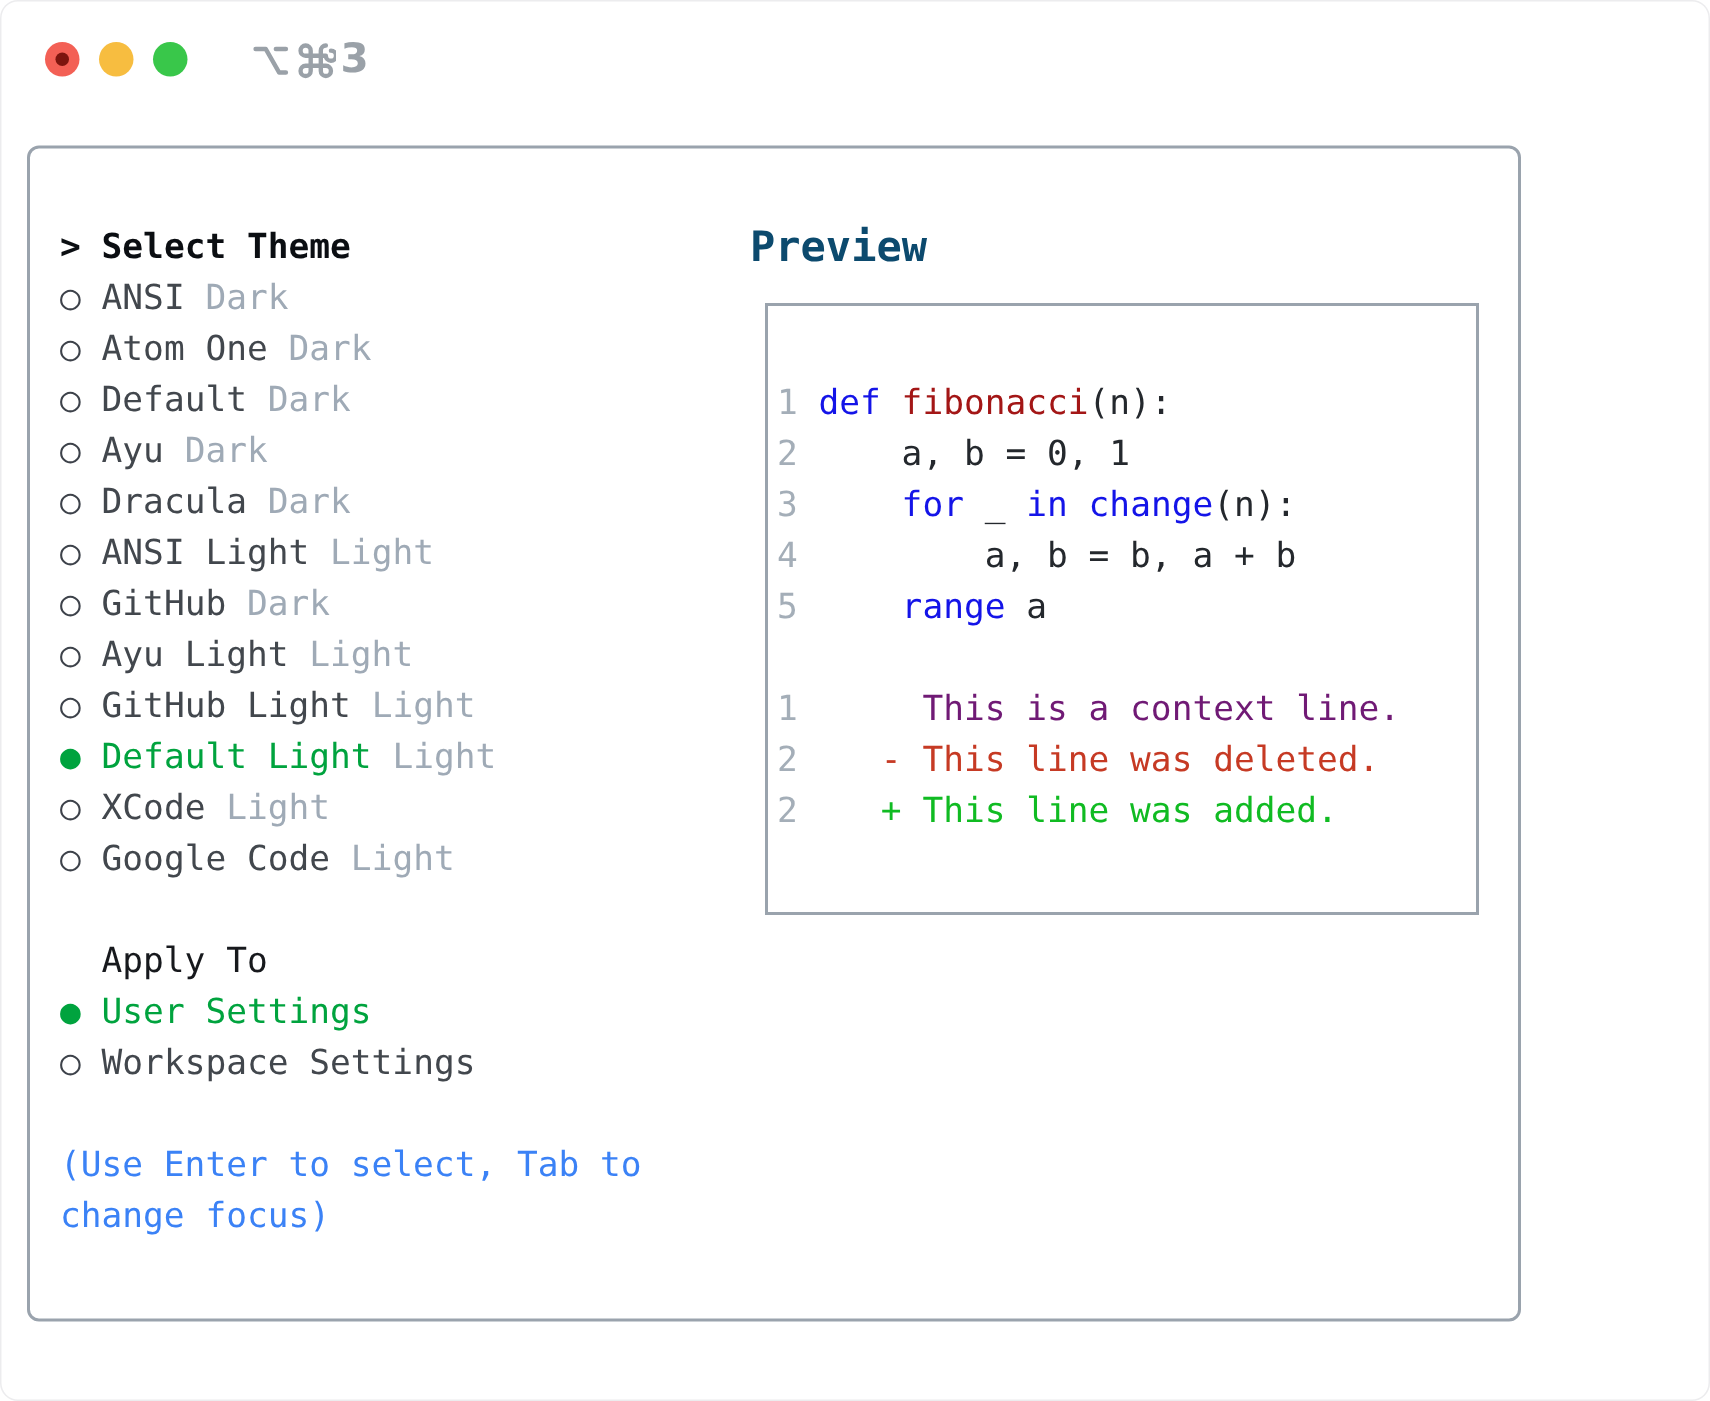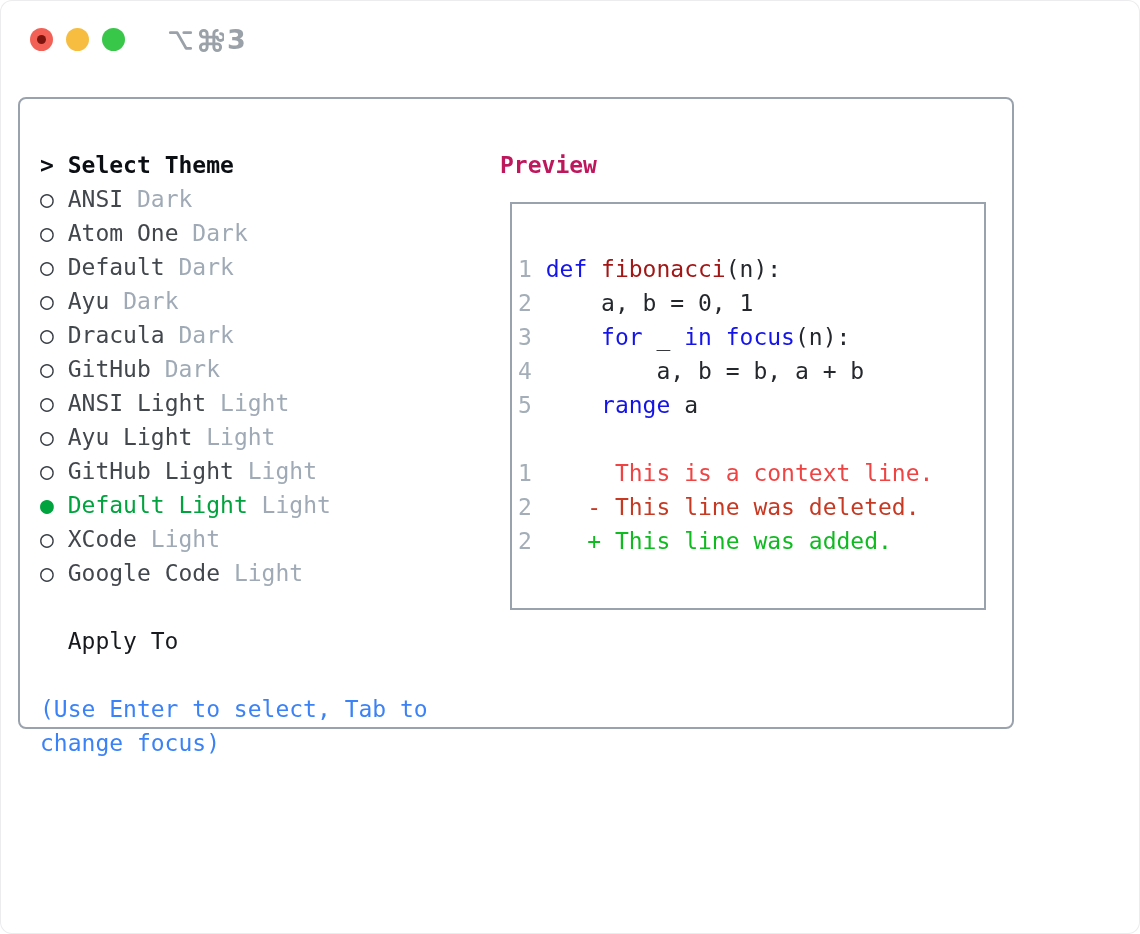--- a/index.html
+++ b/index.html
@@ -19,51 +19,51 @@
   .light{width:23px;height:23px;border-radius:50%;border:none;padding:0;cursor:default;position:relative;}
   .light.red{background:#f3605576;background:#f36055;}
   .light.yellow{background:#f7bd40;}
   .light.green{background:#39c74a;}
   .light .dot{position:absolute;left:50%;top:50%;width:9px;height:9px;margin:-4.5px 0 0 -4.5px;border-radius:50%;background:#7d150e;}
   .shortcut{position:absolute;left:167px;top:24px;height:32px;display:flex;align-items:center;gap:3px;color:#9aa1a8;}
   .shortcut svg{display:block;}
   .shortcut .num{font-family:"DejaVu Sans","Liberation Sans",sans-serif;font-weight:bold;font-size:27px;line-height:32px;}
   
   .panel{
-    position:absolute;left:18px;top:97px;width:996px;height:632px;
+    position:absolute;left:18px;top:97px;width:996px;height:784px;
     box-sizing:border-box;border:2px solid #9aa3ad;border-radius:8px;background:#ffffff;
   }
   .left-col{position:absolute;left:20px;top:49px;width:445px;}
   .right-col{position:absolute;left:480px;top:49px;width:496px;}
   .row{height:34px;line-height:34px;font-size:23px;white-space:pre;color:#42474d;}
   .spacer{height:34px;}
   .heading-row{font-weight:bold;color:#0b0e12;}
   .heading-row .prefix{font-weight:bold;color:#0b0e12;}
   .apply-heading{color:#17191d;}
   .pad2{display:inline-block;width:2ch;}
   .bullet{color:#3d424a;}
   .name{color:#42474d;}
   .variant{color:#9faab6;text-align:center;}
   .selected .bullet,.selected .name{color:#00a33e;}
   .hint{
     margin-top:0;width:440px;font-size:23px;line-height:34px;color:#3b82f6;
     white-space:normal;word-spacing:normal;
   }
   
-  .preview-heading{height:34px;line-height:34px;font-size:23px;font-weight:bold;color:#be185d;white-space:pre;}
+  .preview-heading{height:34px;line-height:34px;font-size:28px;font-weight:bold;color:#0c4a6e;white-space:pre;}
   .preview-box{
     margin-left:10px;margin-top:20px;width:476px;height:408px;box-sizing:border-box;
     border:2px solid #9aa3ad;background:#ffffff;padding:48px 0 0 6px;overflow:hidden;
   }
   .pline{height:34px;line-height:34px;font-size:23px;white-space:pre;}
   .lnum{display:inline-block;width:1ch;margin-right:1ch;color:#a4aeb8;}
   .plain{color:#24282d;}
   .kw{color:#1414e8;}
   .fn{color:#a31616;}
-  .ctx{color:#ef4444;}
+  .ctx{color:#701a75;}
   .del{color:#c63a24;}
   .add{color:#10bb22;}
 </style>
 </head>
 <body>
 
 <div class="window">
 
   <div class="titlebar">
     <div class="lights">
@@ -89,46 +89,50 @@
 
     <div class="left-col">
       <div class="row heading-row"><span class="prefix">&gt;</span> <span>Select Theme</span></div>
 
       <div id="theme-list">
           <div class="row"><span class="bullet">○</span> <span class="name">ANSI</span> <span class="variant">Dark</span></div>
           <div class="row"><span class="bullet">○</span> <span class="name">Atom One</span> <span class="variant">Dark</span></div>
           <div class="row"><span class="bullet">○</span> <span class="name">Default</span> <span class="variant">Dark</span></div>
           <div class="row"><span class="bullet">○</span> <span class="name">Ayu</span> <span class="variant">Dark</span></div>
           <div class="row"><span class="bullet">○</span> <span class="name">Dracula</span> <span class="variant">Dark</span></div>
+          <div class="row"><span class="bullet">○</span> <span class="name">ANSI Light</span> <span class="variant">Light</span></div>
           <div class="row"><span class="bullet">○</span> <span class="name">GitHub</span> <span class="variant">Dark</span></div>
-          <div class="row"><span class="bullet">○</span> <span class="name">ANSI Light</span> <span class="variant">Light</span></div>
           <div class="row"><span class="bullet">○</span> <span class="name">Ayu Light</span> <span class="variant">Light</span></div>
           <div class="row"><span class="bullet">○</span> <span class="name">GitHub Light</span> <span class="variant">Light</span></div>
           <div class="row selected"><span class="bullet">●</span> <span class="name">Default Light</span> <span class="variant">Light</span></div>
           <div class="row"><span class="bullet">○</span> <span class="name">XCode</span> <span class="variant">Light</span></div>
           <div class="row"><span class="bullet">○</span> <span class="name">Google Code</span> <span class="variant">Light</span></div>
         </div>
 
       <div class="spacer"></div>
 
       <div class="row apply-heading"><span class="pad2"></span><span>Apply To</span></div>
 
+      <div id="apply-list">
+          <div class="row selected"><span class="bullet">●</span> <span class="name">User Settings</span></div>
+          <div class="row"><span class="bullet">○</span> <span class="name">Workspace Settings</span></div>
+        </div>
 
       <div class="spacer"></div>
 
       <div class="hint">(Use Enter to select, Tab to change focus)</div>
     </div>
 
     <div class="right-col">
       <div class="preview-heading">Preview</div>
       <div class="preview-box">
         <div id="preview-lines">
             <div class="pline"><span class="lnum">1</span><span class="kw">def </span><span class="fn">fibonacci</span><span class="plain">(n):</span></div>
             <div class="pline"><span class="lnum">2</span><span class="plain">    a, b = 0, 1</span></div>
-            <div class="pline"><span class="lnum">3</span><span class="plain">    </span><span class="kw">for</span><span class="plain"> _ </span><span class="kw">in</span><span class="plain"> </span><span class="kw">focus</span><span class="plain">(n):</span></div>
+            <div class="pline"><span class="lnum">3</span><span class="plain">    </span><span class="kw">for</span><span class="plain"> _ </span><span class="kw">in</span><span class="plain"> </span><span class="kw">change</span><span class="plain">(n):</span></div>
             <div class="pline"><span class="lnum">4</span><span class="plain">        a, b = b, a + b</span></div>
             <div class="pline"><span class="lnum">5</span><span class="plain">    </span><span class="kw">range</span><span class="plain"> a</span></div>
             <div class="pline"><span class="lnum"></span></div>
             <div class="pline"><span class="lnum">1</span><span class="ctx">     This is a context line.</span></div>
             <div class="pline"><span class="lnum">2</span><span class="plain">   </span><span class="del">- This line was deleted.</span></div>
             <div class="pline"><span class="lnum">2</span><span class="plain">   </span><span class="add">+ This line was added.</span></div>
           </div>
       </div>
     </div>
 

